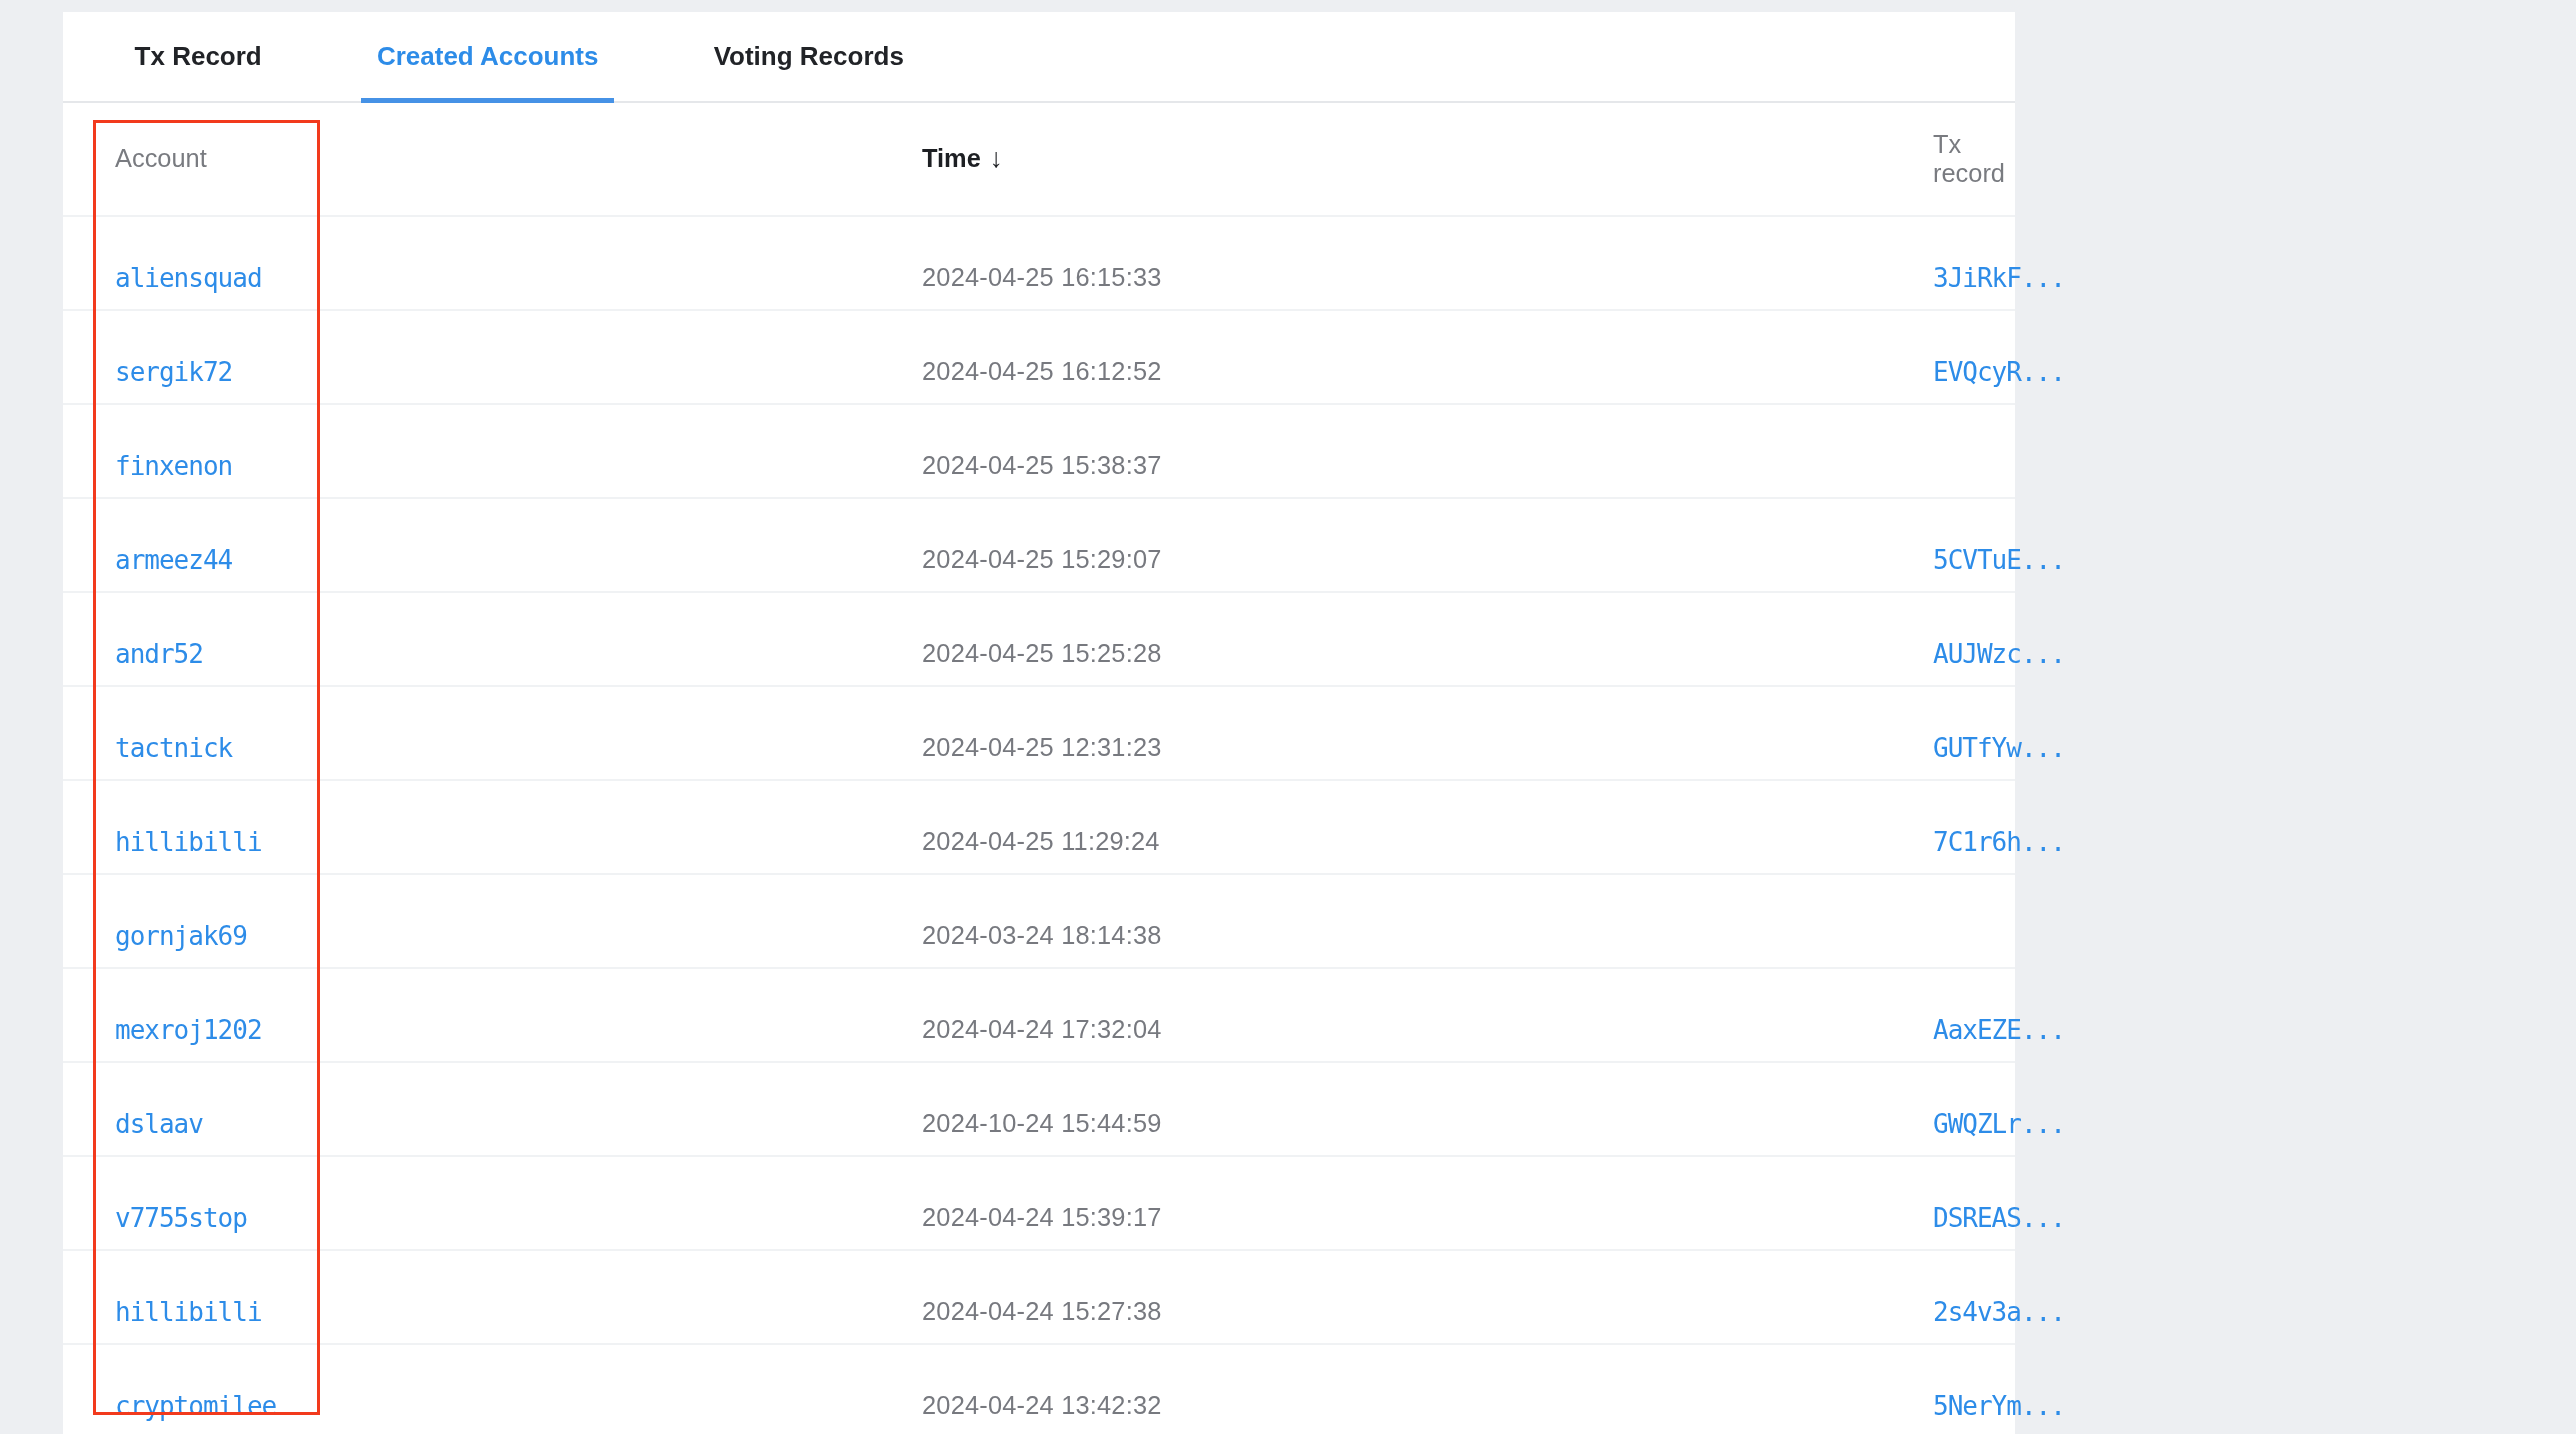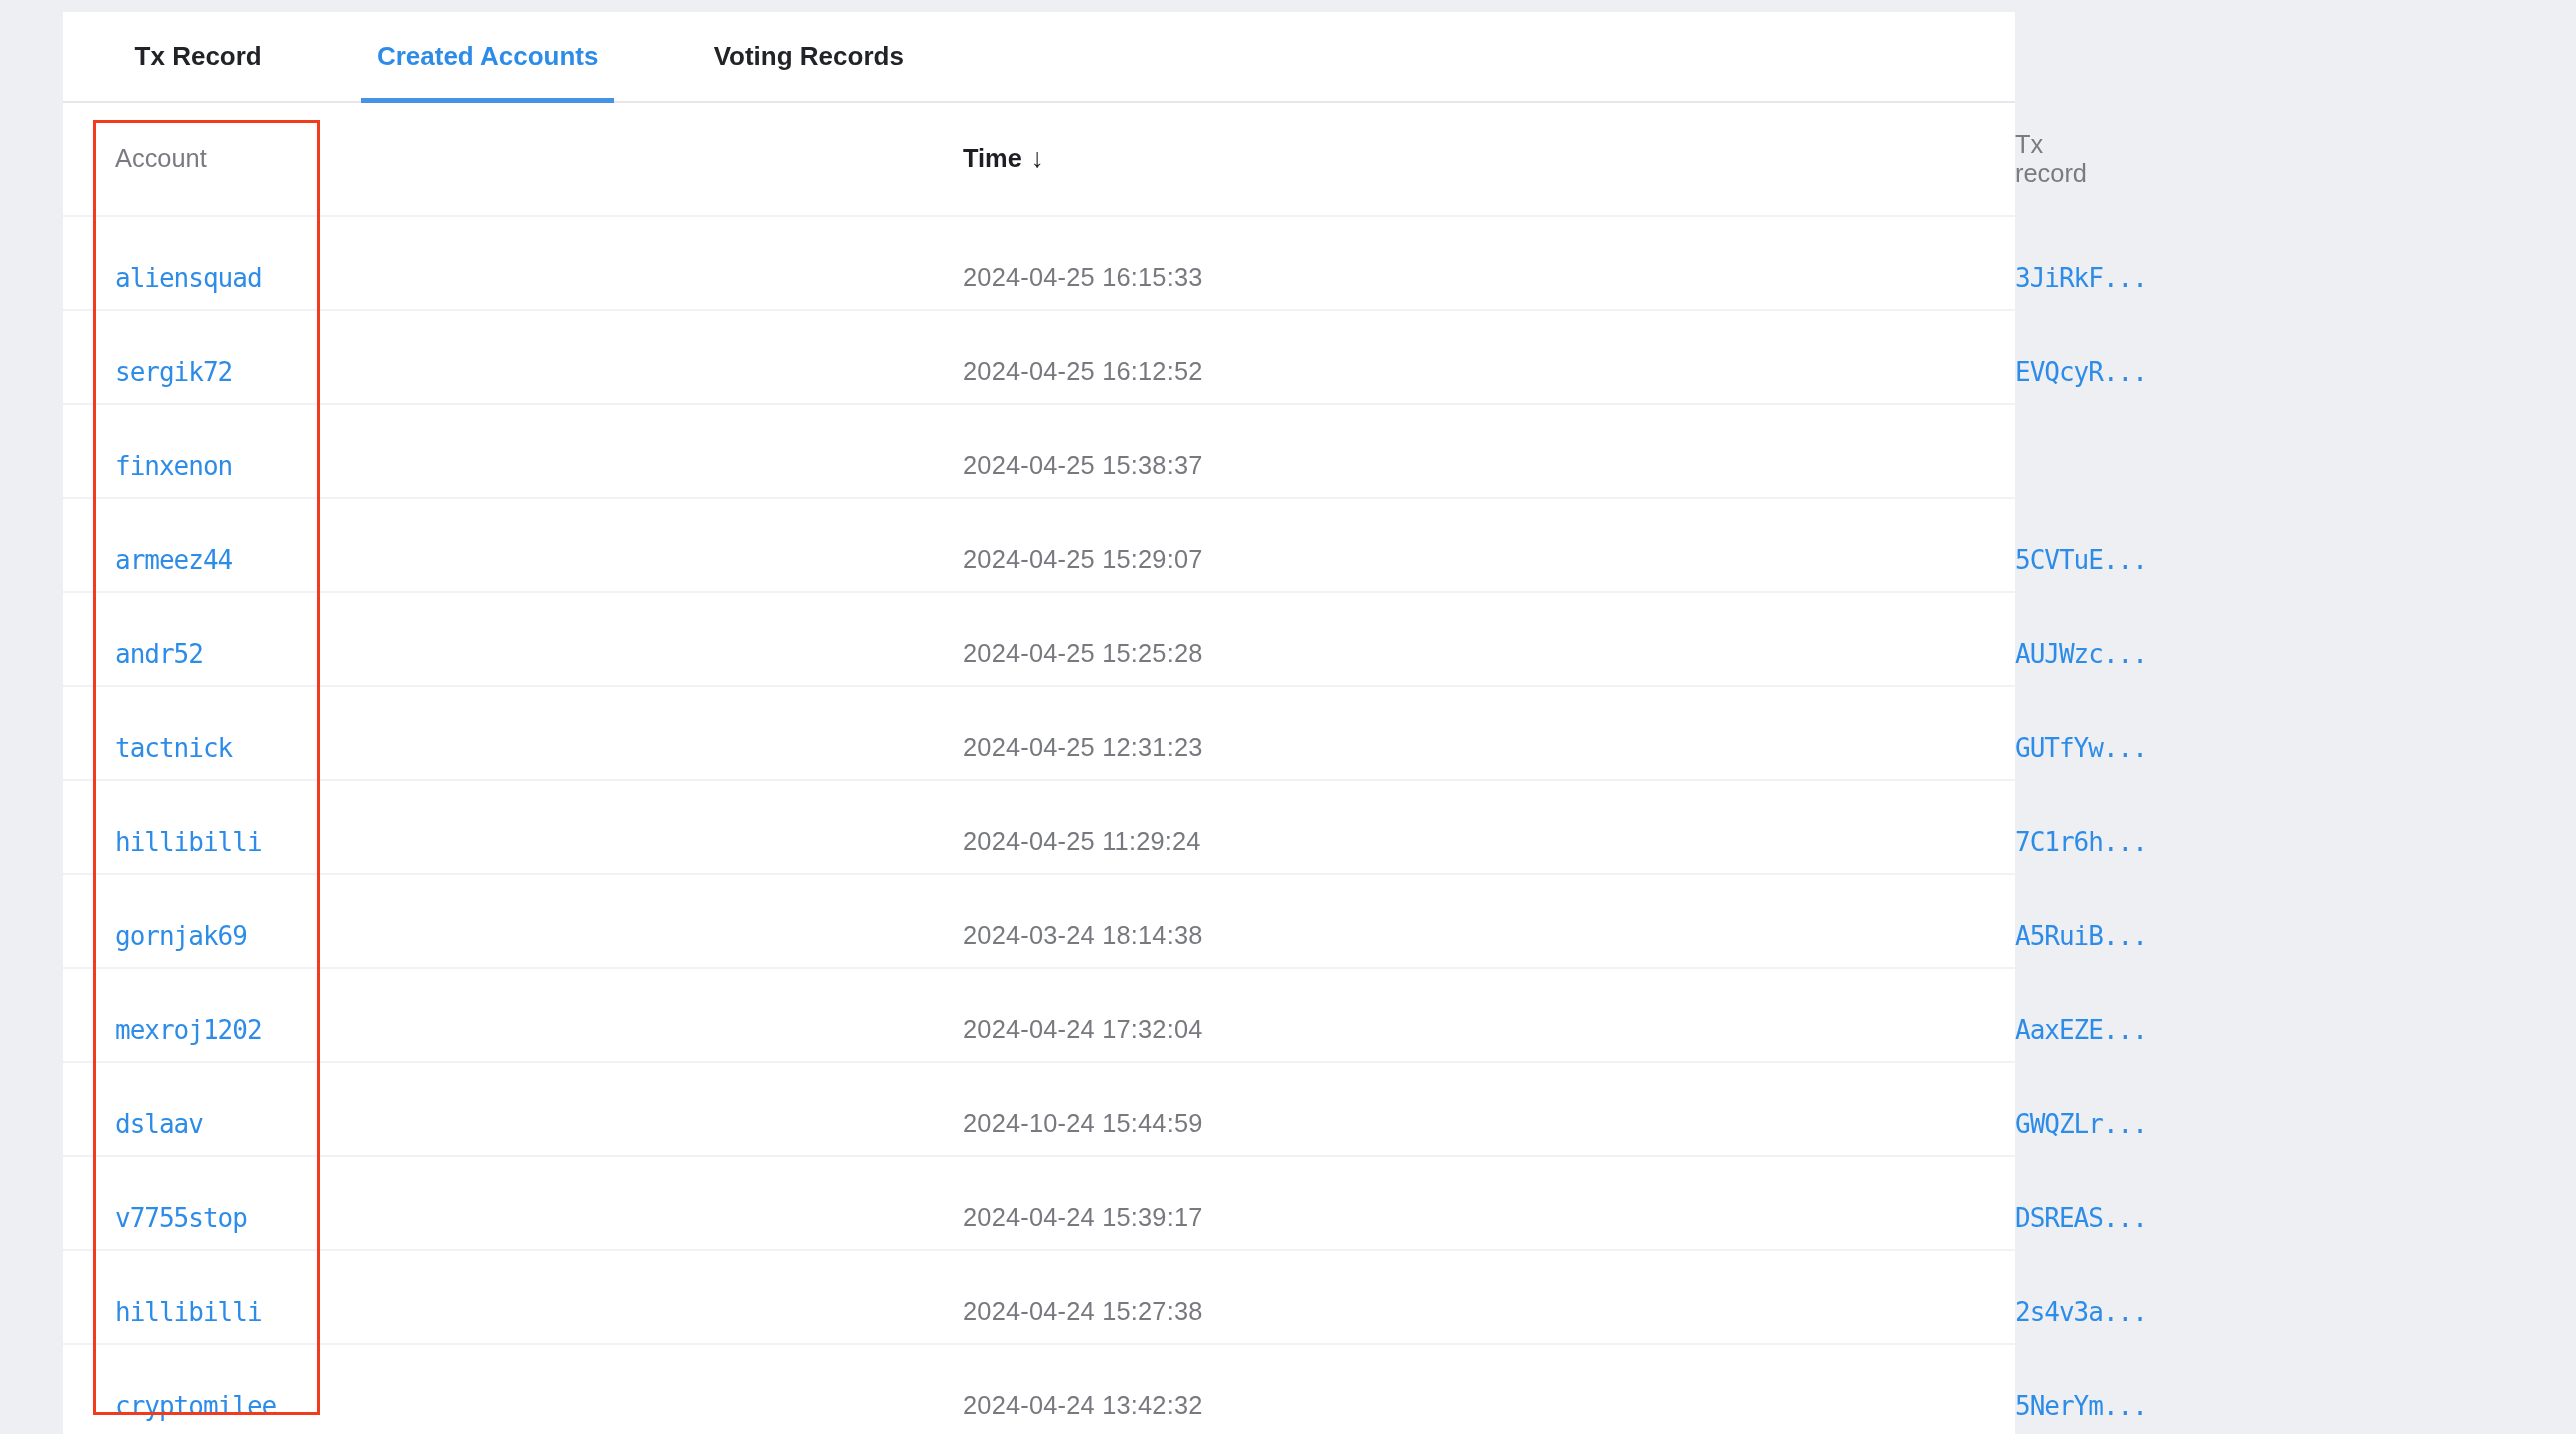--- a/index.html
+++ b/index.html
@@ -44,21 +44,20 @@
     position: absolute;
     left: 0; right: 0; bottom: -2px;
     height: 4.9px;
     background: #4692e6;
   }
   
   .thead, .tr {
     display: grid;
     grid-template-columns: 859px 1011px auto;
     align-items: center;
-    gap: 41px;
   }
   .thead { height: 112px; }
   .th {
     font-size: 25.4px;
     color: #797b80;
     display: flex;
     align-items: center;
   }
   .th-account { padding-left: 52px; }
   .th-time { color: #1d1f23; font-weight: 700; text-align: center; }
@@ -213,23 +212,20 @@
     </div>
   </div>
 
   <div class="tr">
     <div class="td td-account">
       <a class="link mono">gornjak69</a>
     </div>
     <div class="td">
       <span class="time-val">2024-03-24 18:14:38</span>
     </div>
-    <div class="td">
-      <a class="link mono">A5RuiB...</a>
-    </div>
   </div>
 
   <div class="tr">
     <div class="td td-account">
       <a class="link mono">mexroj1202</a>
     </div>
     <div class="td">
       <span class="time-val">2024-04-24 17:32:04</span>
     </div>
     <div class="td">

